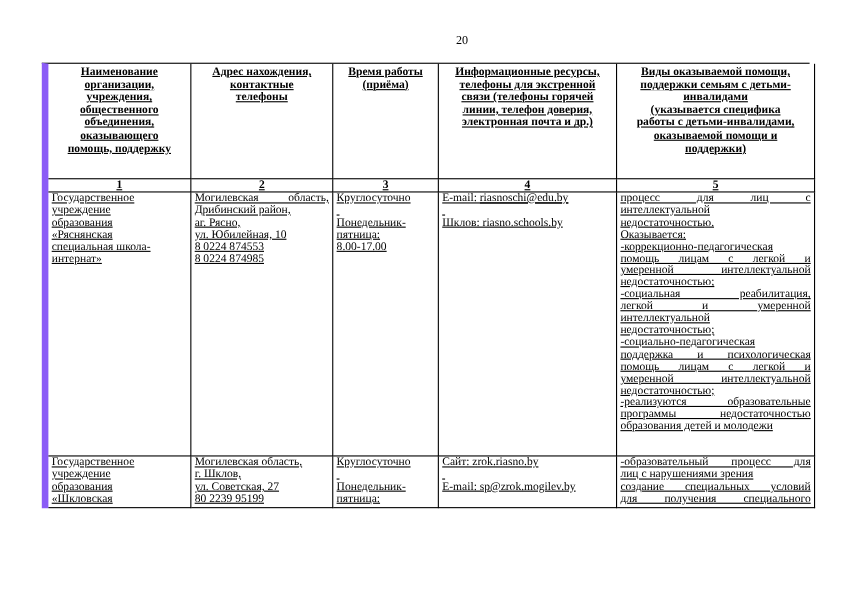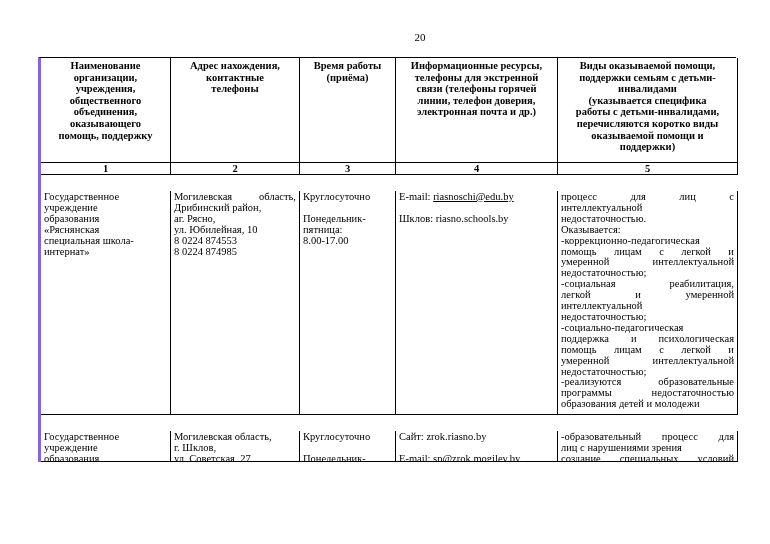--- a/index.html
+++ b/index.html
@@ -10,40 +10,40 @@
   }
   .page-number{
     position:absolute;top:31px;left:0;width:770px;
     text-align:center;font-size:11px;line-height:12px;margin-left:35px;
   }
   #grid{
     position:absolute;left:38px;top:57px;width:698px;
     display:grid;
     grid-template-columns:130px 129px 96px 162px 180px;
     grid-template-rows:105px 12px 240px 47px;
-    border-top:1px solid #000;border-left:3px solid #8b5cf6;
+    border-top:1px solid #000;border-left:6px solid #8b5cf6;
     box-sizing:border-box;
+    text-decoration:underline;
   }
   .cell{
     border-right:1px solid #000;border-bottom:1px solid #000;
     box-sizing:border-box;overflow:hidden;
   }
   .header-cell{
     font-weight:bold;text-align:center;
     font-size:10.5px;line-height:11.6px;
     padding:2px 2px 0 2px;
   }
   .num-cell{
     font-weight:bold;text-align:center;
     font-size:10.5px;line-height:11px;
   }
   .body-cell{
     font-size:10.5px;line-height:10.9px;
     padding:1px 3px 0 3px;
-    margin-top:16px;
   }
   .line{min-height:10.9px;}
   .jl{text-align:justify;text-align-last:justify;}
   .ul{text-decoration:underline;}
 </style>
 </head>
 <body>
 
 <div class="page-number">20</div>
 
@@ -72,21 +72,20 @@
       <div class="line">связи (телефоны горячей</div>
       <div class="line">линии, телефон доверия,</div>
       <div class="line">электронная почта и др.)</div>
     </div>
     <div class="cell header-cell">
       <div class="line">Виды оказываемой помощи,</div>
       <div class="line">поддержки семьям с детьми-</div>
       <div class="line">инвалидами</div>
       <div class="line">(указывается специфика</div>
       <div class="line">работы с детьми-инвалидами,</div>
-      <div class="line">перечисляются коротко виды</div>
       <div class="line">оказываемой помощи и</div>
       <div class="line">поддержки)</div>
     </div>
     <div class="cell num-cell">1</div>
     <div class="cell num-cell">2</div>
     <div class="cell num-cell">3</div>
     <div class="cell num-cell">4</div>
     <div class="cell num-cell">5</div>
     <div class="cell body-cell">
       <div class="line">Государственное</div>

